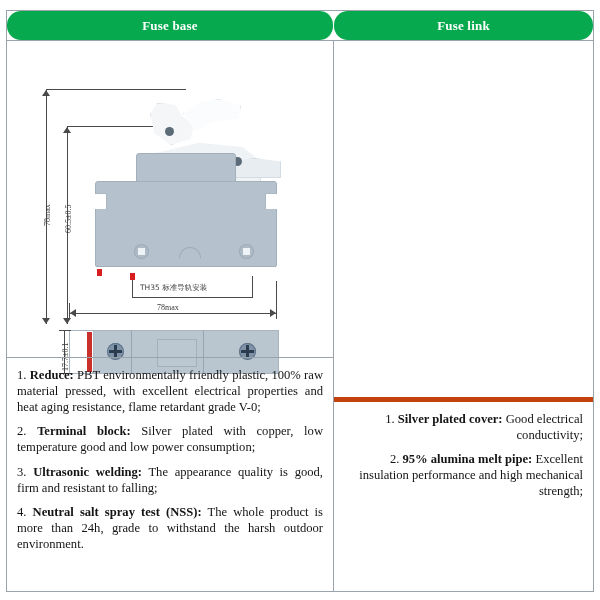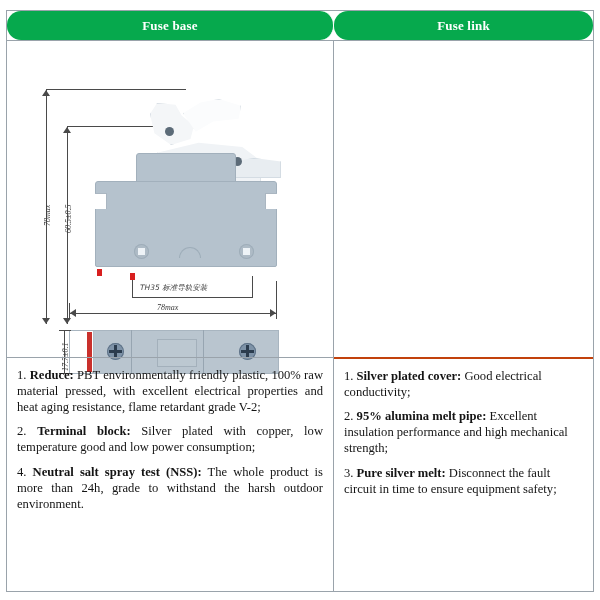--- a/index.html
+++ b/index.html
@@ -23,36 +23,36 @@
     width: 588px; height: 582px;
     display: flex;
     flex-direction: column;
     border: 1px solid #9aa3ab;
   }
   .row-head { display: flex; height: 29px; flex: 0 0 29px; }
   .row-draw { display: flex; flex: 0 0 317px; }
   .row-text { display: flex; flex: 1 1 auto; }
 
   .cell-l { width: 327px; flex: 0 0 327px; position: relative; }
-  .cell-r { flex: 1 1 auto; position: relative; }
+  .cell-r { flex: 1 1 auto; position: relative; text-align: right; }
 
   .row-head .cell-l, .row-head .cell-r {
     background: #06a94d;
     color: #ffffff;
     display: flex; align-items: center; justify-content: center;
     font-weight: bold; font-size: 13px;
     letter-spacing: .2px;
     border-radius: 14px;
   }
   .row-head .cell-l { border-right: 1px solid #ffffff; }
 
-  .row-draw .cell-l { border-top: 1px solid #9aa3ab; border-right: 1px solid #9aa3ab; font-style: italic; }
+  .row-draw .cell-l { border-top: 1px solid #9aa3ab; border-right: 1px solid #9aa3ab; }
   .row-draw .cell-r { border-top: 1px solid #9aa3ab; }
   .row-text .cell-l { border-top: 1px solid #9aa3ab; border-right: 1px solid #9aa3ab; }
-  .row-text .cell-r { border-top: 2px solid #c2410c; }
+  .row-text .cell-r { border-top: 5px solid #c2410c; margin-top: 40px; }
 
   
   .desc {
     padding: 9px 10px 4px 10px;
     font-size: 12.6px;
     line-height: 1.28;
     color: #141414;
   }
   .desc.just p { text-align: justify; }
   .desc p { margin: 0 0 8px 0; }
@@ -272,50 +272,50 @@
       </div>
     </div>
 
     <div class="row-text">
 
       <div class="cell-l">
         <div class="desc just">
           <p>
             <span>1.</span>
             <b>Reduce:</b>
-            <span>PBT environmentally friendly plastic, 100% raw material pressed, with excellent electrical properties and heat aging resistance, flame retardant grade V-2;</span>
+            <span>PBT environmentally friendly plastic, 100% raw material pressed, with excellent electrical properties and heat aging resistance, flame retardant grade V-0;</span>
           </p>
           <p>
             <span>2.</span>
             <b>Terminal block:</b>
             <span>Silver plated with copper, low temperature good and low power consumption;</span>
           </p>
           <p>
+            <span>3.</span>
+            <b>Ultrasonic welding:</b>
+            <span>The appearance quality is good, firm and resistant to falling;</span>
+          </p>
+          <p>
             <span>4.</span>
             <b>Neutral salt spray test (NSS):</b>
             <span>The whole product is more than 24h, grade to withstand the harsh outdoor environment.</span>
           </p>
         </div>
       </div>
 
       <div class="cell-r">
         <div class="desc">
           <p>
             <span>1.</span>
             <b>Silver plated cover:</b>
             <span>Good electrical conductivity;</span>
           </p>
           <p>
             <span>2.</span>
             <b>95% alumina melt pipe:</b>
             <span>Excellent insulation performance and high mechanical strength;</span>
           </p>
-          <p>
-            <span>3.</span>
-            <b>Pure silver melt:</b>
-            <span>Disconnect the fault circuit in time to ensure equipment safety;</span>
-          </p>
         </div>
       </div>
     </div>
 
   </div>
 </div>
 
 </body></html>

